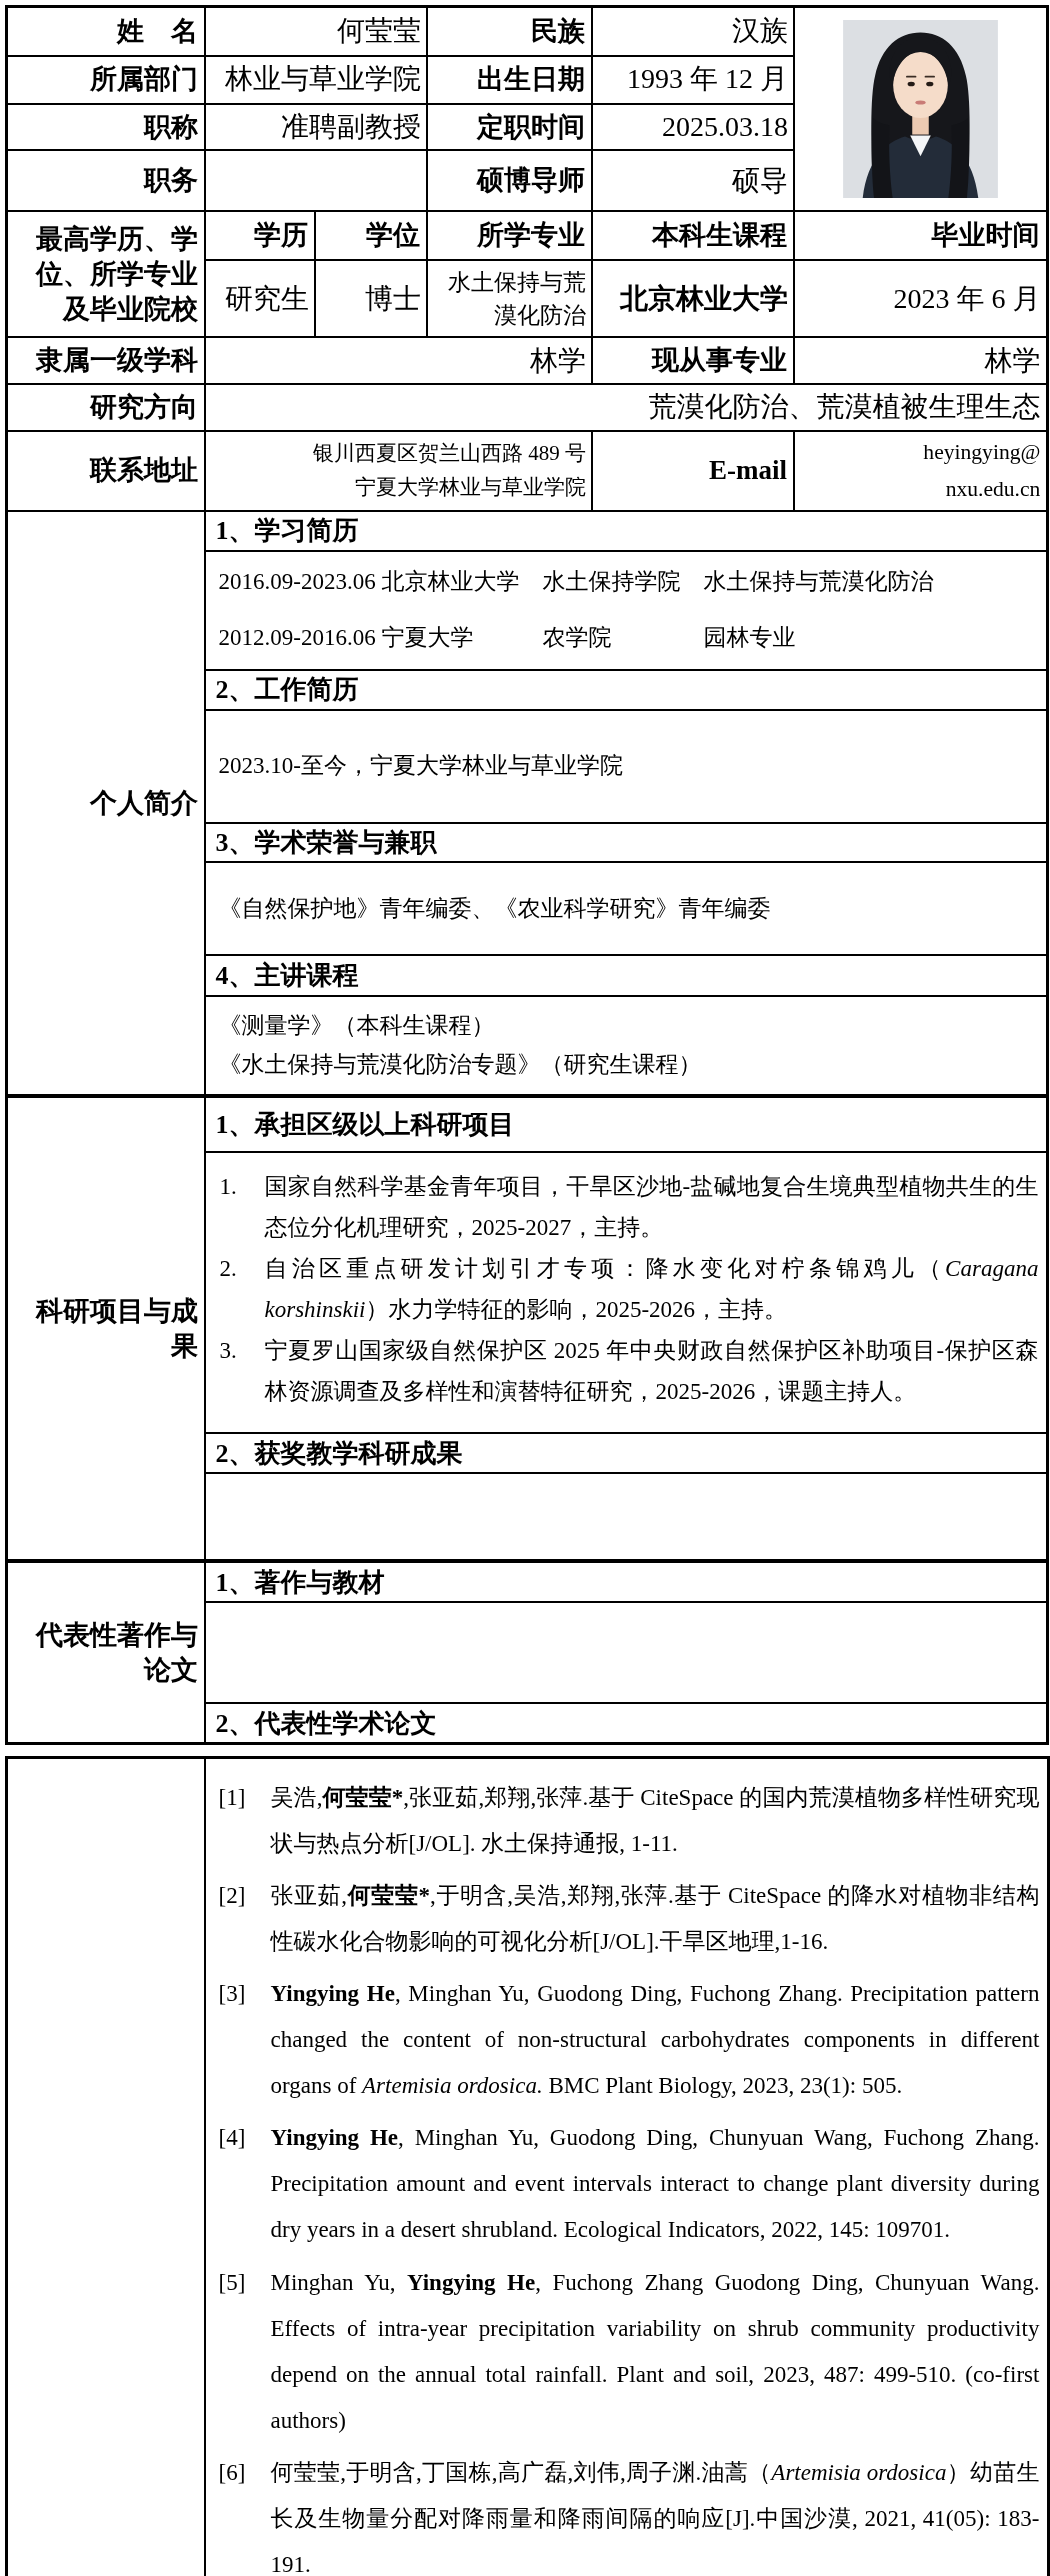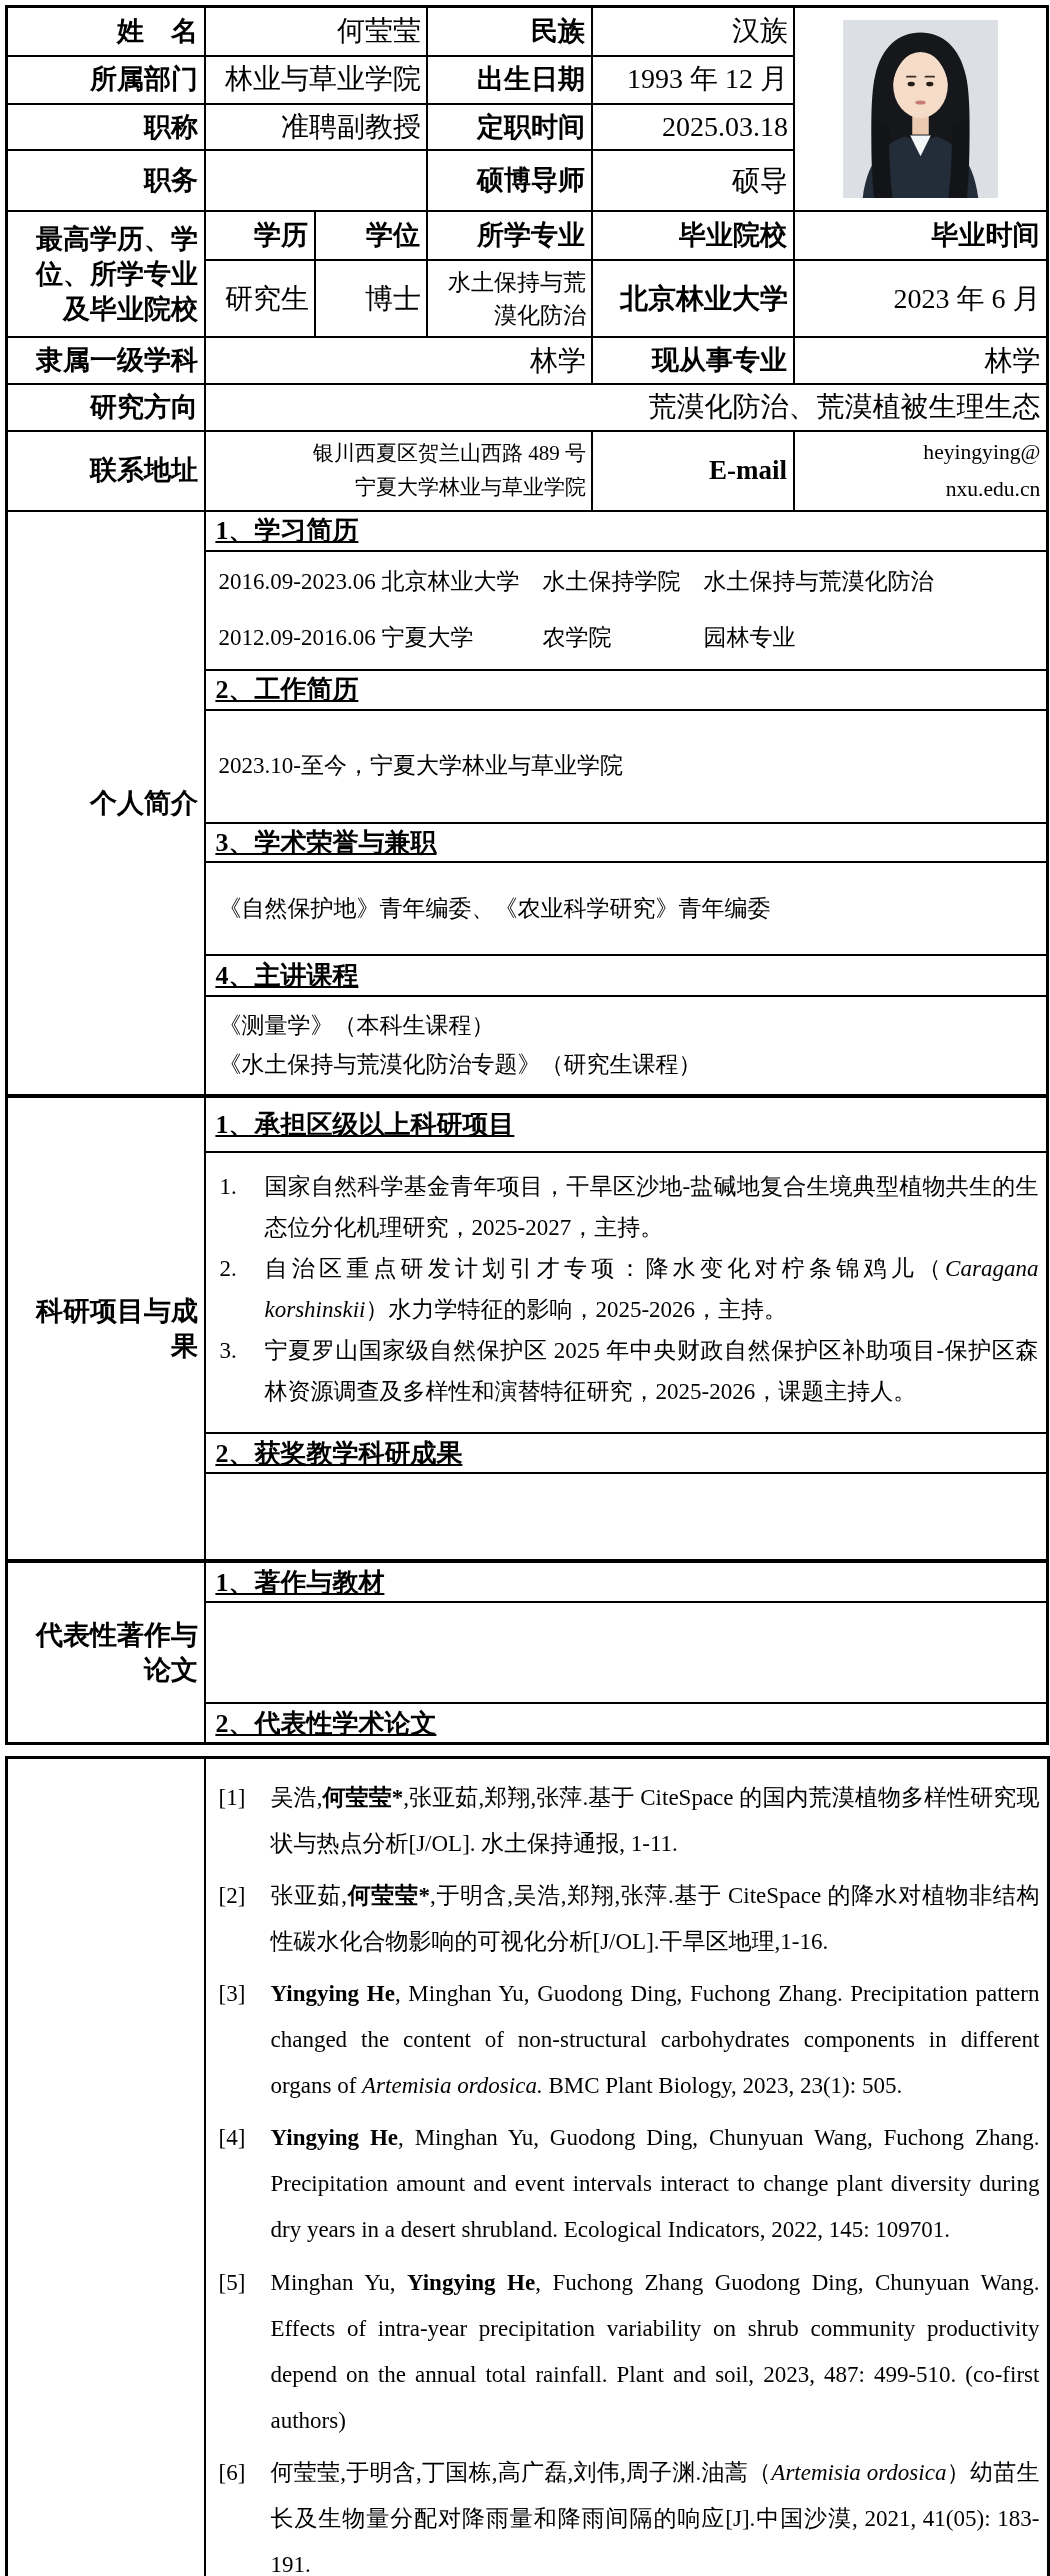--- a/index.html
+++ b/index.html
@@ -6,21 +6,21 @@
   html,body{margin:0;padding:0;background:#ffffff;color:#000;}
   body{width:1050px;font-family:"Liberation Serif","DejaVu Serif",serif;}
   .sheet{padding:5.2px 4.1px 7.2px 4.6px;}
   table{border-collapse:collapse;table-layout:fixed;width:1042px;border:3.6px solid #000;}
   td{border-left:2.1px solid #000;border-right:2.1px solid #000;border-top:2.6px solid #000;border-bottom:2.6px solid #000;
      padding:2.1px 5.2px;vertical-align:middle;text-align:right;font-size:23px;word-break:break-word;}
   .t2{margin-top:10.8px;}
   .lb{font-weight:700;font-size:27px;line-height:1.3;padding:2.1px 6.2px;}
   .val{font-size:28px;line-height:1.45;}
   .boldval{font-weight:700;}
-  .head-cell{text-align:left;font-weight:700;font-size:26px;padding-left:9.3px;line-height:1.3;text-decoration:underline;}
+  .head-cell{text-align:left;font-weight:700;font-size:26px;padding-left:9.3px;line-height:1.3;}
   .content-cell{text-align:left;font-size:23px;line-height:1.68;padding-left:12.4px;padding-right:10.3px;}
   .content-wide div{line-height:2.45;}
   .addr div{font-size:21px;line-height:1.6;}
   .email div{font-size:21.6px;line-height:1.7;}
   .photo-cell{padding:4.1px 0;}
   .photo-frame{width:155px;height:178px;margin:0 auto;display:block;}
   .projects-cell{vertical-align:top;text-align:left;padding:13.4px 7.2px 0 0;}
   .proj{display:flex;padding-left:13.4px;font-size:23px;line-height:1.78;text-align:justify;}
   .proj-marker{flex:0 0 45px;}
   .proj-body{flex:1;}
@@ -93,21 +93,21 @@
       <td class="val" colspan="2"></td>
       <td class="lb">硕博导师</td>
       <td class="val">硕导</td>
     </tr>
 
     <tr style="height:49px">
       <td class="lb" rowspan="2">最高学历、学位、所学专业及毕业院校</td>
       <td class="lb">学历</td>
       <td class="lb">学位</td>
       <td class="lb">所学专业</td>
-      <td class="lb">毕业院校</td>
+      <td class="lb">本科生课程</td>
       <td class="lb">毕业时间</td>
     </tr>
 
     <tr style="height:77px">
       <td class="val">研究生</td>
       <td class="val">博士</td>
       <td class="val" style="font-size:23px">水土保持与荒漠化防治</td>
       <td class="val boldval">北京林业大学</td>
       <td class="val">2023 年 6 月</td>
     </tr>

